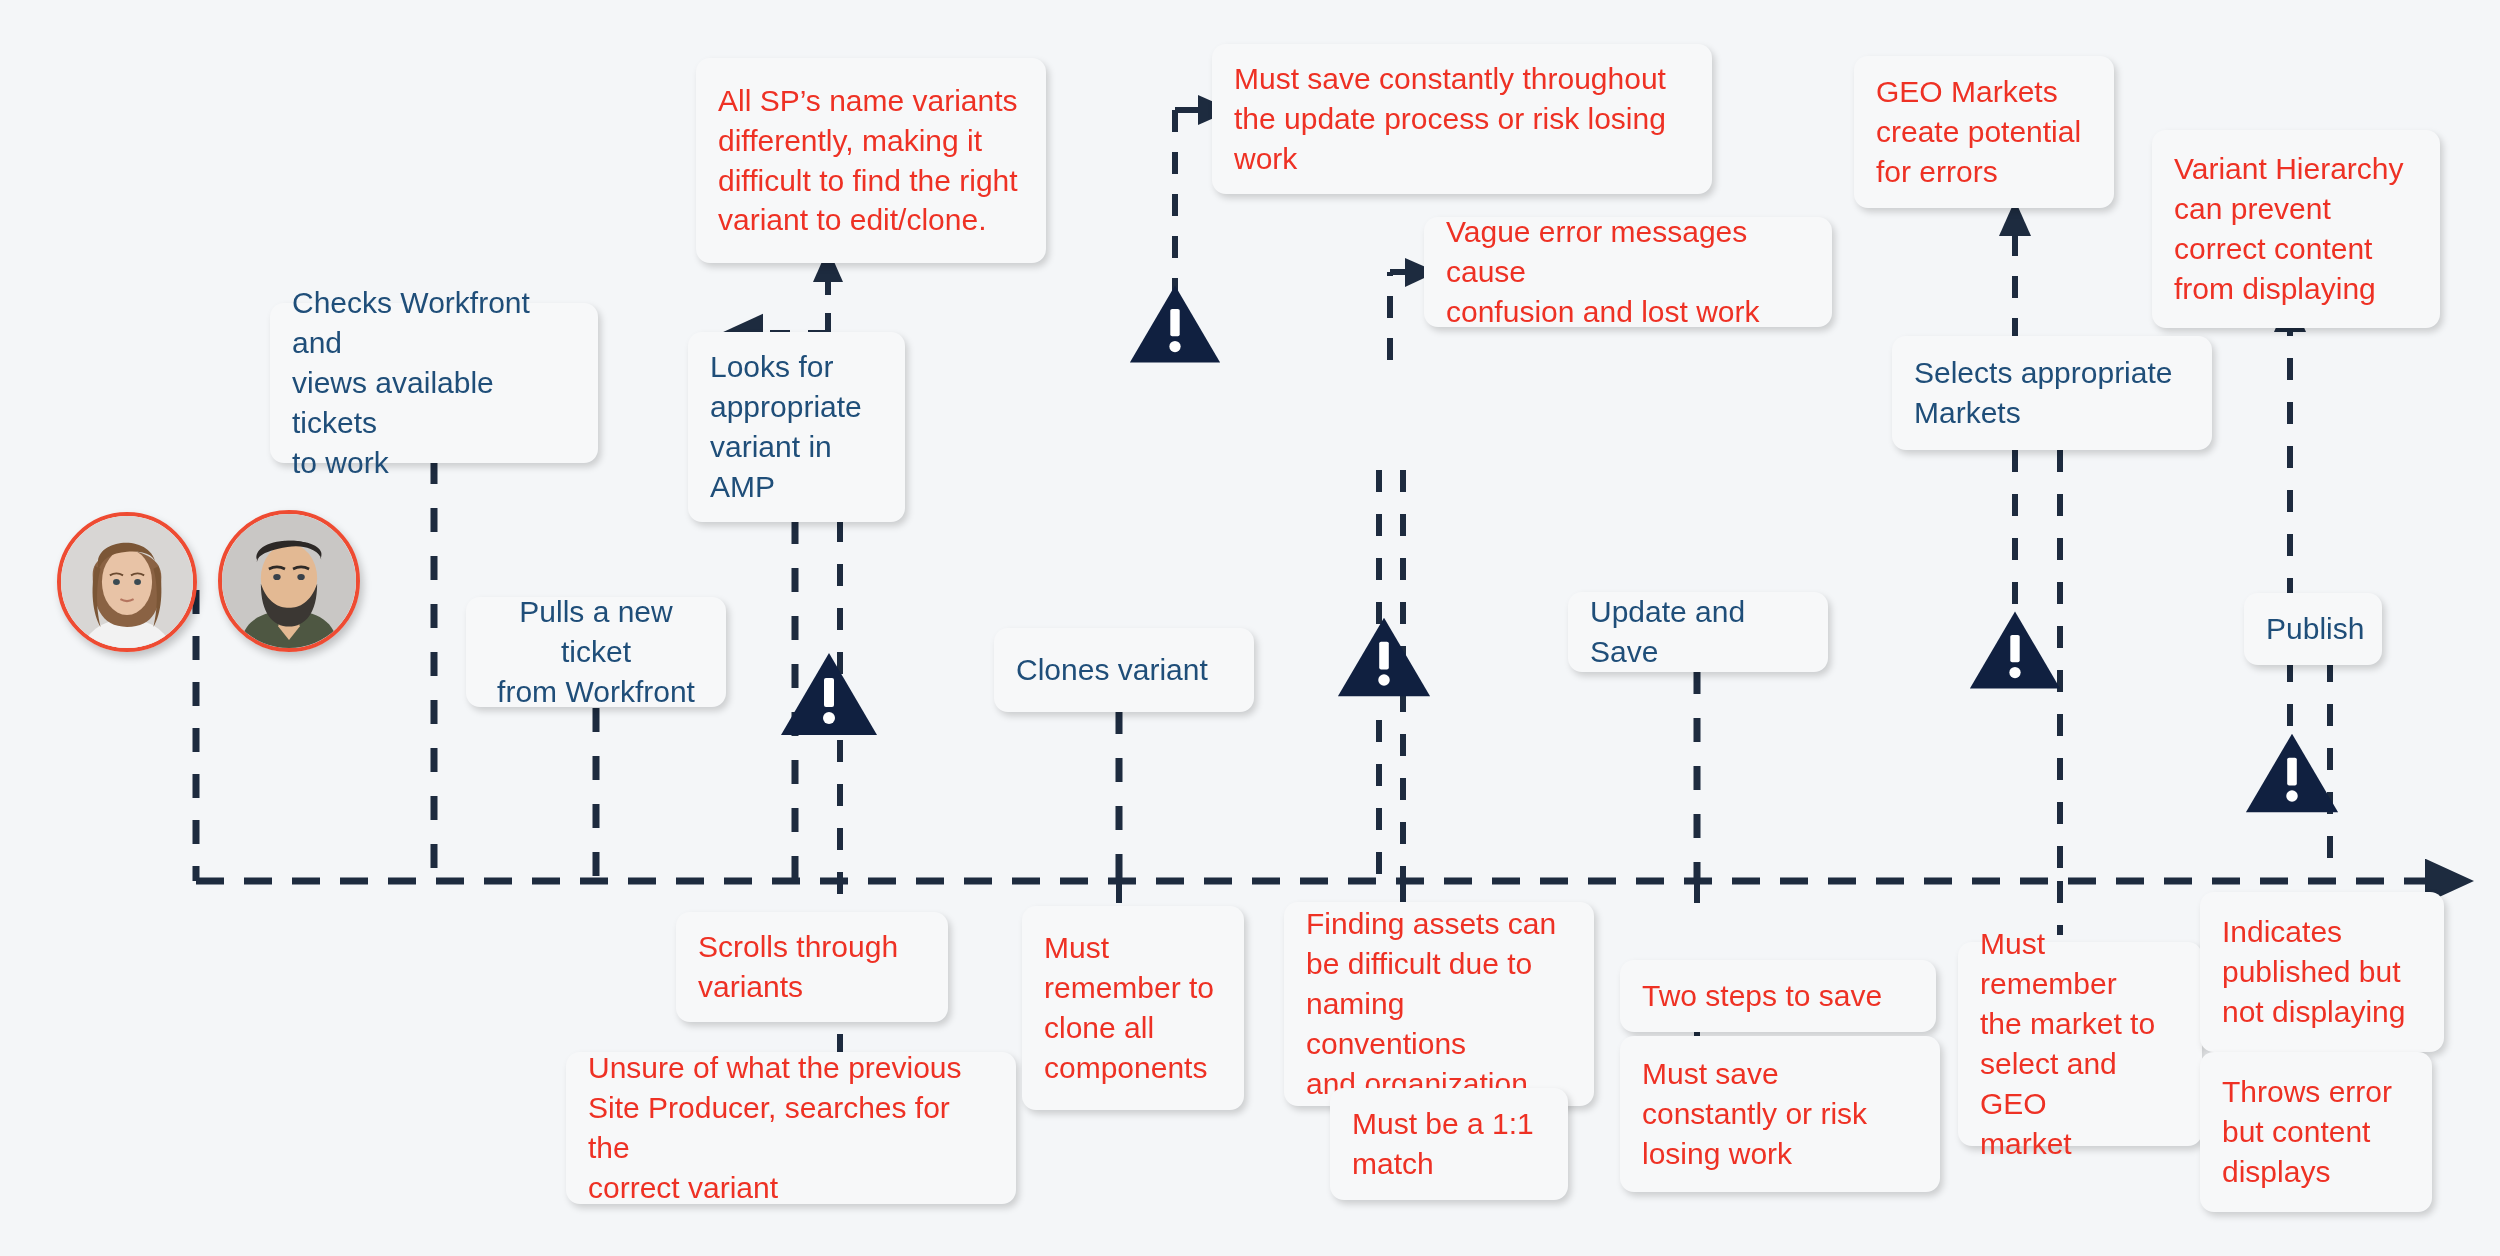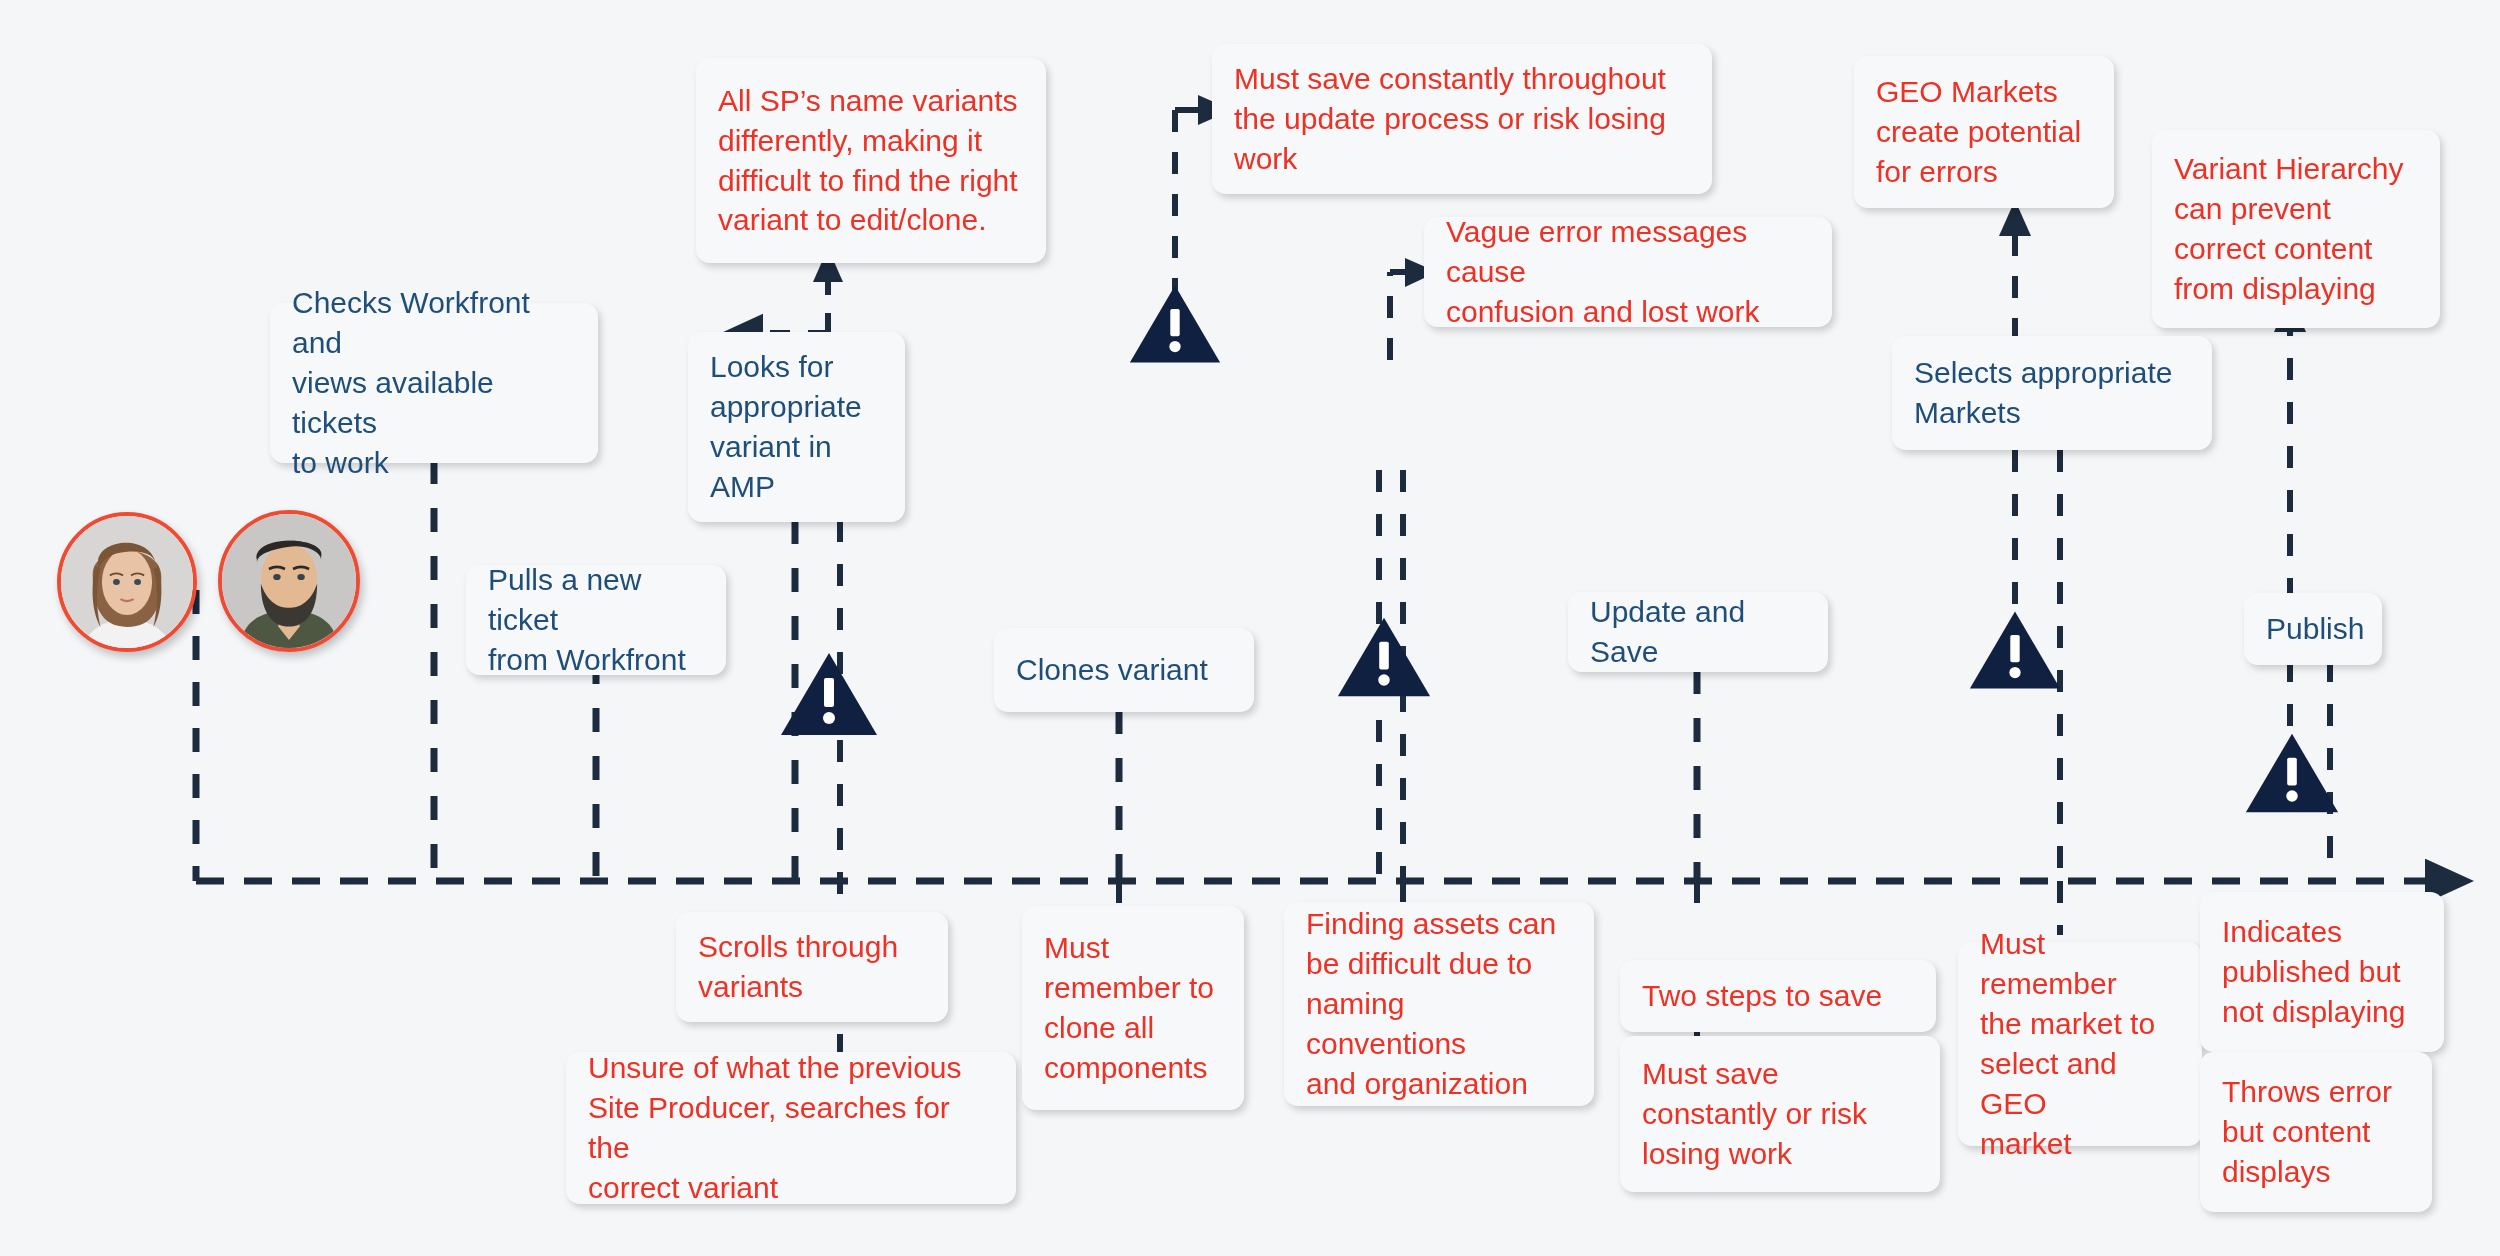--- a/index.html
+++ b/index.html
@@ -254,21 +254,21 @@
 correct content
 from displaying</span>
   </div>
 
   <div class="card action" style="left:270px; top:303px; width:328px; height:160px;">
     <span>Checks Workfront and
 views available tickets
 to work</span>
   </div>
 
-  <div class="card action" style="left:466px; top:565px; width:260px; height:110px;">
+  <div class="card action" style="left:466px; top:597px; width:260px; height:110px;text-align:center;">
     <span>Pulls a new ticket
 from Workfront</span>
   </div>
 
   <div class="card action" style="left:688px; top:332px; width:217px; height:190px;">
     <span>Looks for
 appropriate
 variant in
 AMP</span>
   </div>
@@ -309,20 +309,24 @@
 components</span>
   </div>
 
   <div class="card pain" style="left:1284px; top:902px; width:310px; height:204px;">
     <span>Finding assets can
 be difficult due to
 naming conventions
 and organization</span>
   </div>
 
+  <div class="card pain" style="left:1330px; top:1088px; width:238px; height:112px;">
+    <span>Must be a 1:1
+match</span>
+  </div>
 
   <div class="card pain" style="left:1620px; top:960px; width:316px; height:72px;">
     <span>Two steps to save</span>
   </div>
 
   <div class="card pain" style="left:1620px; top:1036px; width:320px; height:156px;">
     <span>Must save
 constantly or risk
 losing work</span>
   </div>

